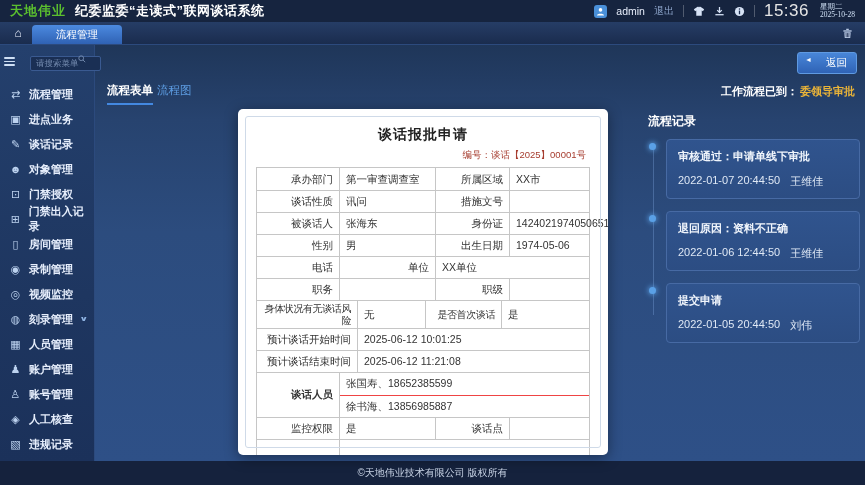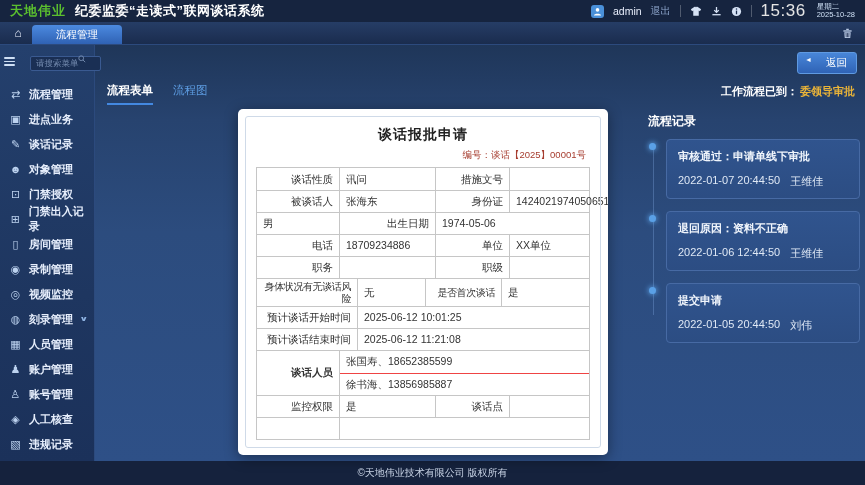--- a/index.html
+++ b/index.html
@@ -14,21 +14,21 @@
   .app-header{ height:22px; background:#16243f; display:flex; align-items:center; padding:0 10px; flex:0 0 auto;}
   .logo{ font-size:13px; font-weight:bold; color:#5bbf2f; letter-spacing:1px;}
   .sys-title{ font-size:13px; font-weight:bold; color:#fff; margin-left:9px; letter-spacing:0.5px;}
   .hdr-right{ margin-left:auto; display:flex; align-items:center; gap:9px;}
   .avatar{ width:13px; height:13px; border-radius:3px; background:#4a90d9; display:flex; align-items:center; justify-content:center;}
   .hdr-user{ font-size:10.5px; color:#e8eefc;}
   .hdr-logout{ font-size:10px; color:#8fa7cd; cursor:pointer;}
   .vdiv{ width:1px; height:12px; background:rgba(255,255,255,.25);}
   .hdr-ico{ display:flex; align-items:center; justify-content:center; cursor:pointer;}
   .time-big{ font-size:17px; font-weight:300; color:#e5e5e5; letter-spacing:0.5px;}
-  .time-stack{ display:flex; flex-direction:column; line-height:8.5px; margin-left:2px;}
+  .time-stack{ display:flex; flex-direction:column; line-height:8.5px; margin-left:2px;font-family:Liberation Serif, serif;}
   .time-stack span{ font-size:7.5px; color:#cfe0f5;}
 
   
   .tab-bar{ height:23px; background:linear-gradient(#263d66,#1a2c4e); display:flex; align-items:flex-end; padding-left:6px; flex:0 0 auto; border-bottom:1px solid #2c4a7d;}
   .home-btn{ width:24px; height:100%; display:flex; align-items:center; justify-content:center; color:#e8eefc; font-size:12px; cursor:pointer;}
   .tab-active{ height:19px; padding:0 24px; background:linear-gradient(#4c8ae0,#2f62b4); color:#fff; font-size:10.5px; display:flex; align-items:center; border-radius:4px 4px 0 0; margin-left:2px; cursor:pointer;}
   .tabbar-trash{ margin-left:auto; margin-right:12px; align-self:center; cursor:pointer; display:flex;}
 
   
   .body-row{ flex:1 1 auto; display:flex; min-height:0;}
@@ -45,21 +45,21 @@
   .menu{ list-style:none; padding-top:3px;}
   .menu li{ height:25px; display:flex; align-items:center; gap:7px; padding-left:9px; color:#e6eefc; font-size:11px; font-weight:600; cursor:pointer;}
   .mi-ico{ width:13px; font-size:11px; color:#bcd2ef; text-align:center; font-weight:400;}
   .mi-chev{ margin-left:auto; margin-right:7px; font-size:7px; color:#8fb4e3; transform:scaleX(1.5);}
 
   .content{ flex:1 1 auto; display:flex; flex-direction:column; background:linear-gradient(180deg,#1f3659 0%,#27436f 18%,#2c4c7e 45%,#2e5087 100%); min-width:0;}
   .content-header{ height:32px; display:flex; justify-content:flex-end; align-items:center; padding:4px 8px 0;}
   .back-btn{ background:linear-gradient(#4886d8,#2f63b6); border:1px solid #5f9ae2; color:#fff; font-size:10.5px; border-radius:3px; padding:3px 9px 3px 7px; display:flex; align-items:flex-start; gap:14px; cursor:pointer; font-family:inherit;}
   .back-arrow{ font-size:7px;}
   .content-tools{ height:28px; display:flex; align-items:flex-end; padding:0 10px 0 12px;}
-  .view-tabs{ display:flex; gap:20px;}
+  .view-tabs{ display:flex; gap:4px;}
   .vtab{ font-size:11.5px; color:#5c9be0; padding-bottom:5px; cursor:pointer;}
   .vtab.active{ color:#fff; border-bottom:2px solid #4388e0; font-weight:600;}
   .workflow{ margin-left:auto; font-size:11px; font-weight:bold; color:#fff; padding-bottom:6px;}
   .workflow .status{ color:#e8b339; margin-left:2px;}
   .content-main{ flex:1 1 auto; position:relative; min-height:0;}
 
   
   .form-card{ position:absolute; left:143px; top:4px; width:370px; height:346px; background:#fff; border-radius:5px; box-shadow:0 3px 14px rgba(0,0,0,.4); color:#333; overflow:hidden;}
   .form-card::before{ content:""; position:absolute; inset:7px; border:1px solid #cfdae8; border-radius:3px; pointer-events:none;}
   .form-title{ text-align:center; font-size:14px; font-weight:bold; color:#222; letter-spacing:1px; margin-top:17px;}
@@ -258,39 +258,45 @@
         </div>
       </div>
 
       <div class="content-main">
 
         <div class="form-card">
           <div class="form-title">谈话报批申请</div>
           <div class="form-no">编号：谈话【2025】00001号</div>
           <div class="ftable" id="form-table">
               <div class="frow r4">
+                <div class="fcell fl">承办部门</div>
+                <div class="fcell fv">第一审查调查室</div>
+                <div class="fcell fl">所属区域</div>
+                <div class="fcell fv">XX市</div>
+              </div>
+              <div class="frow r4">
                 <div class="fcell fl">谈话性质</div>
                 <div class="fcell fv">讯问</div>
                 <div class="fcell fl">措施文号</div>
                 <div class="fcell fv"></div>
               </div>
               <div class="frow r4">
                 <div class="fcell fl">被谈话人</div>
                 <div class="fcell fv">张海东</div>
                 <div class="fcell fl">身份证</div>
                 <div class="fcell fv">142402197405065122</div>
               </div>
               <div class="frow r4">
+                <div class="fcell fl">性别</div>
                 <div class="fcell fv">男</div>
                 <div class="fcell fl">出生日期</div>
                 <div class="fcell fv">1974-05-06</div>
               </div>
               <div class="frow r4">
                 <div class="fcell fl">电话</div>
-                <div class="fcell fv">18709234886</div>
                 <div class="fcell fl">单位</div>
                 <div class="fcell fv">XX单位</div>
               </div>
               <div class="frow r4">
                 <div class="fcell fl">职务</div>
                 <div class="fcell fv"></div>
                 <div class="fcell fl">职级</div>
                 <div class="fcell fv"></div>
               </div>
               <div class="frow risk">

